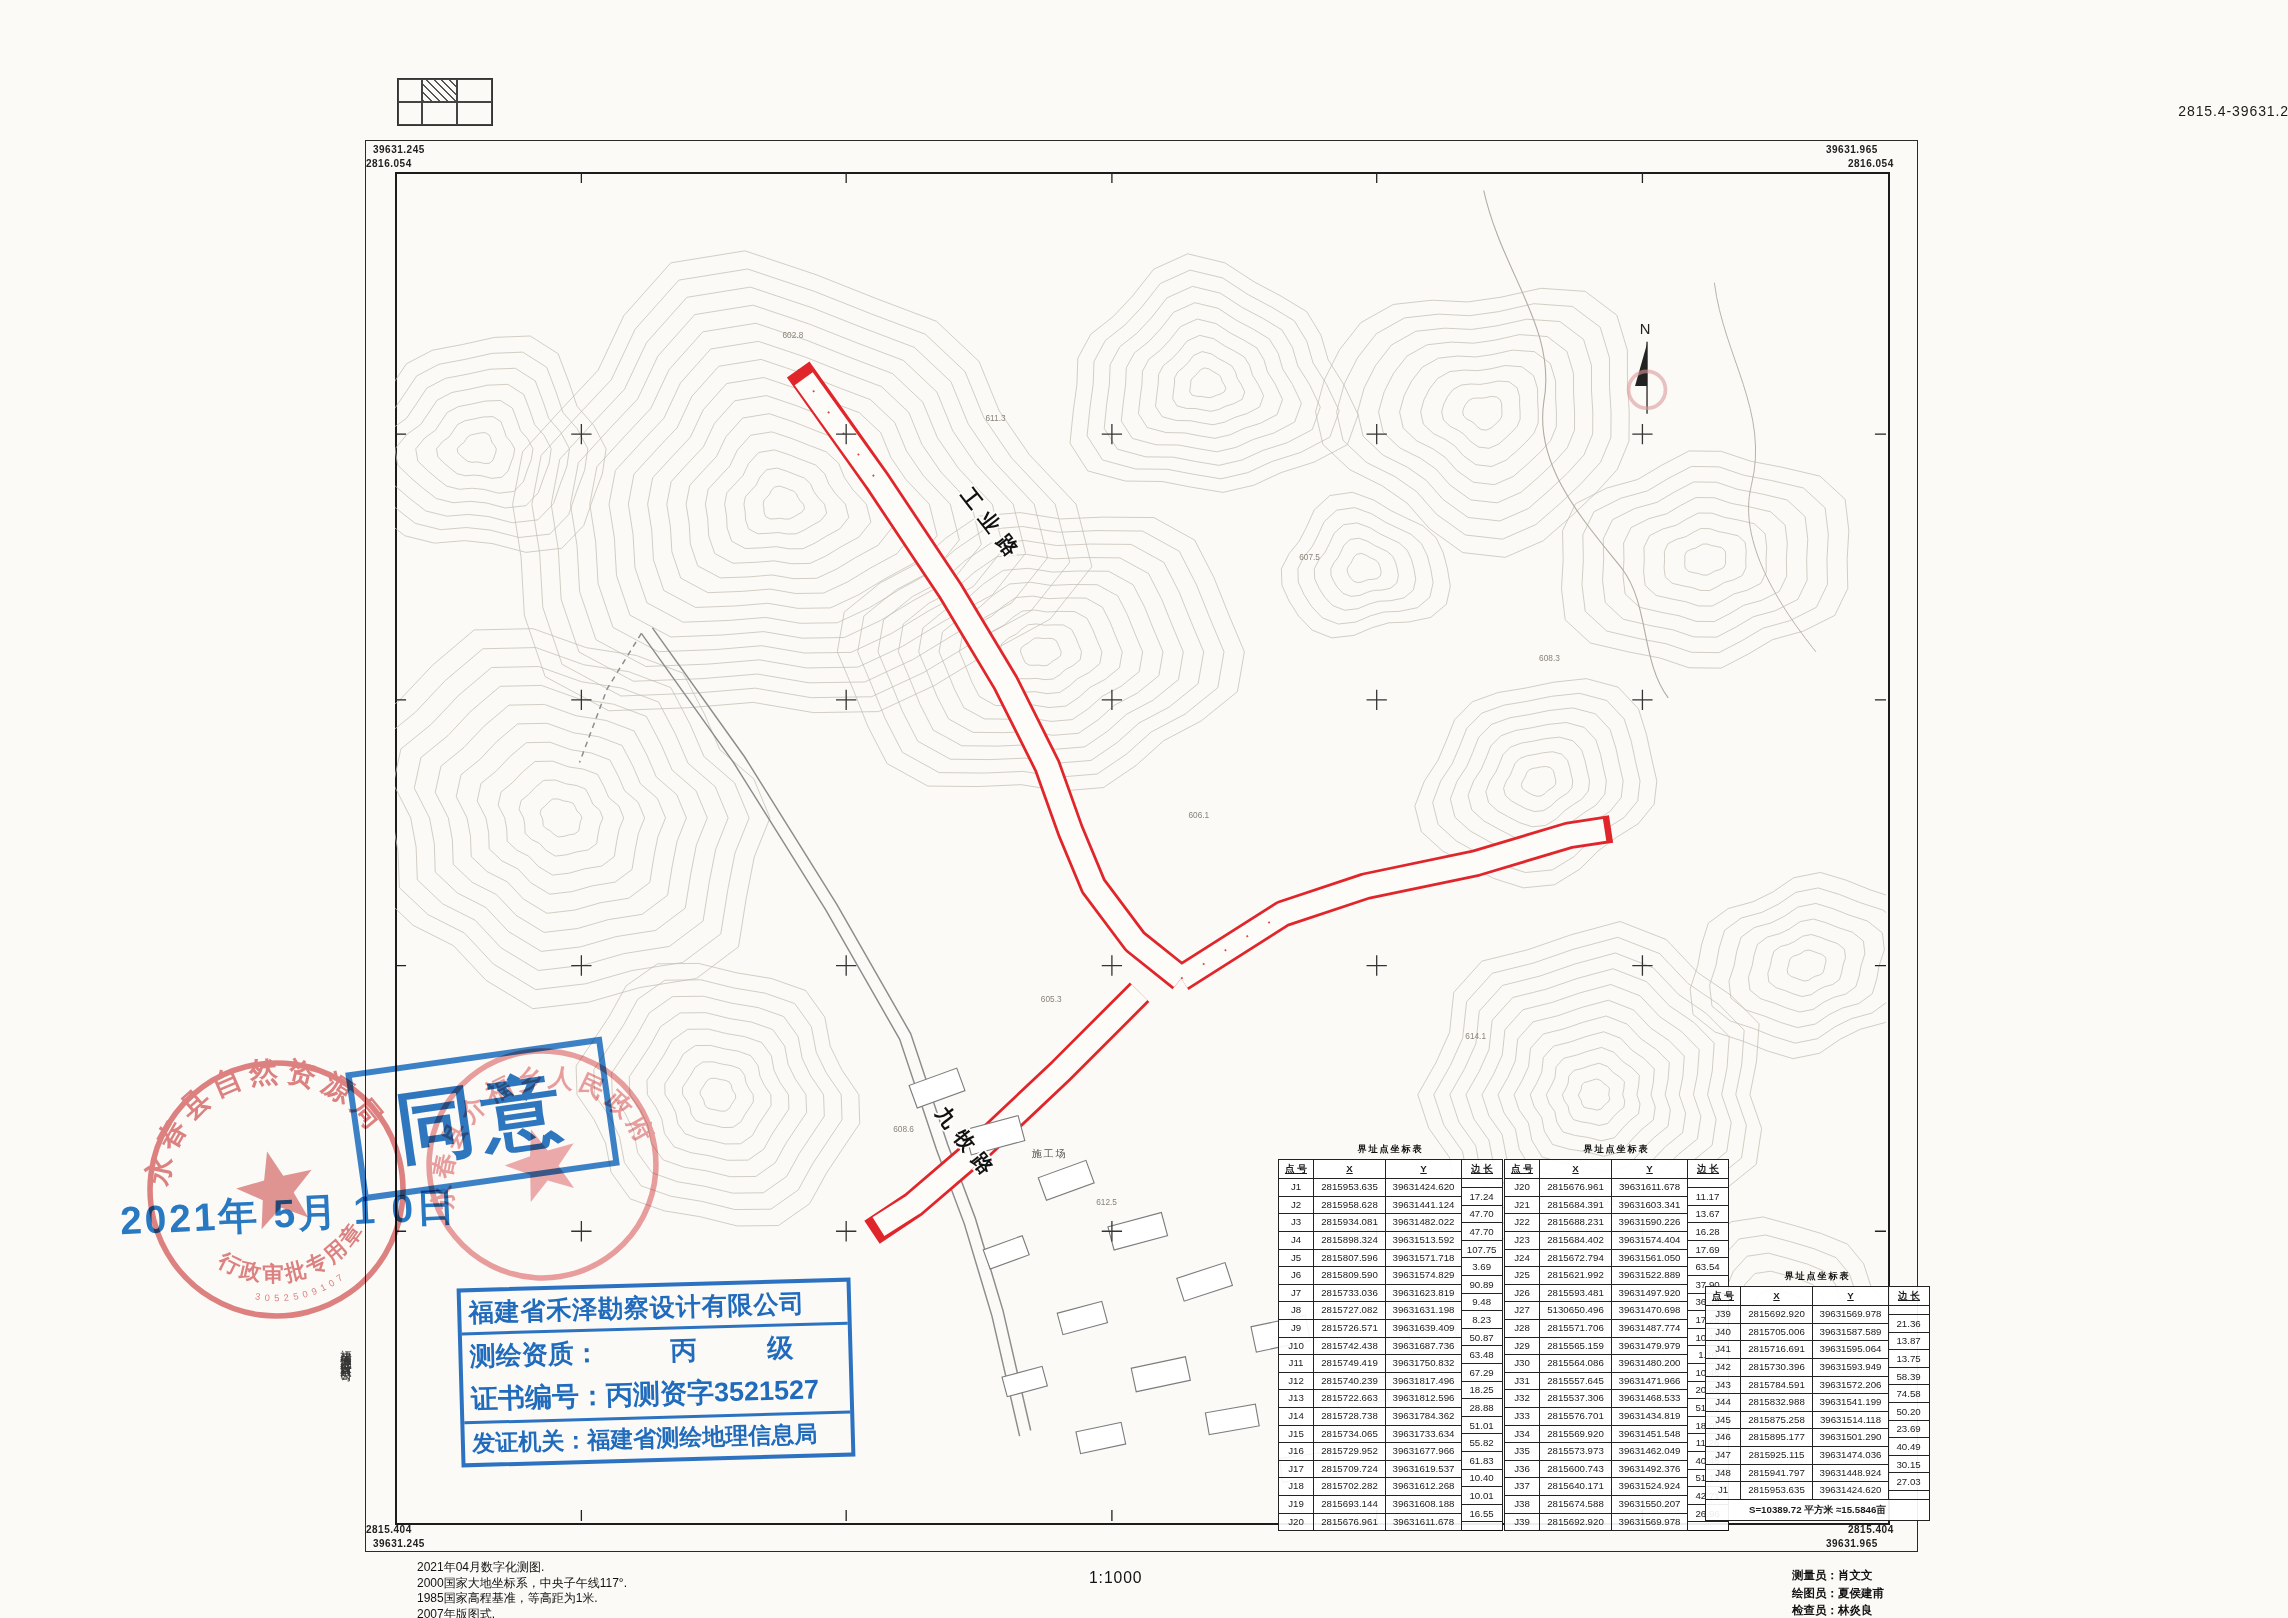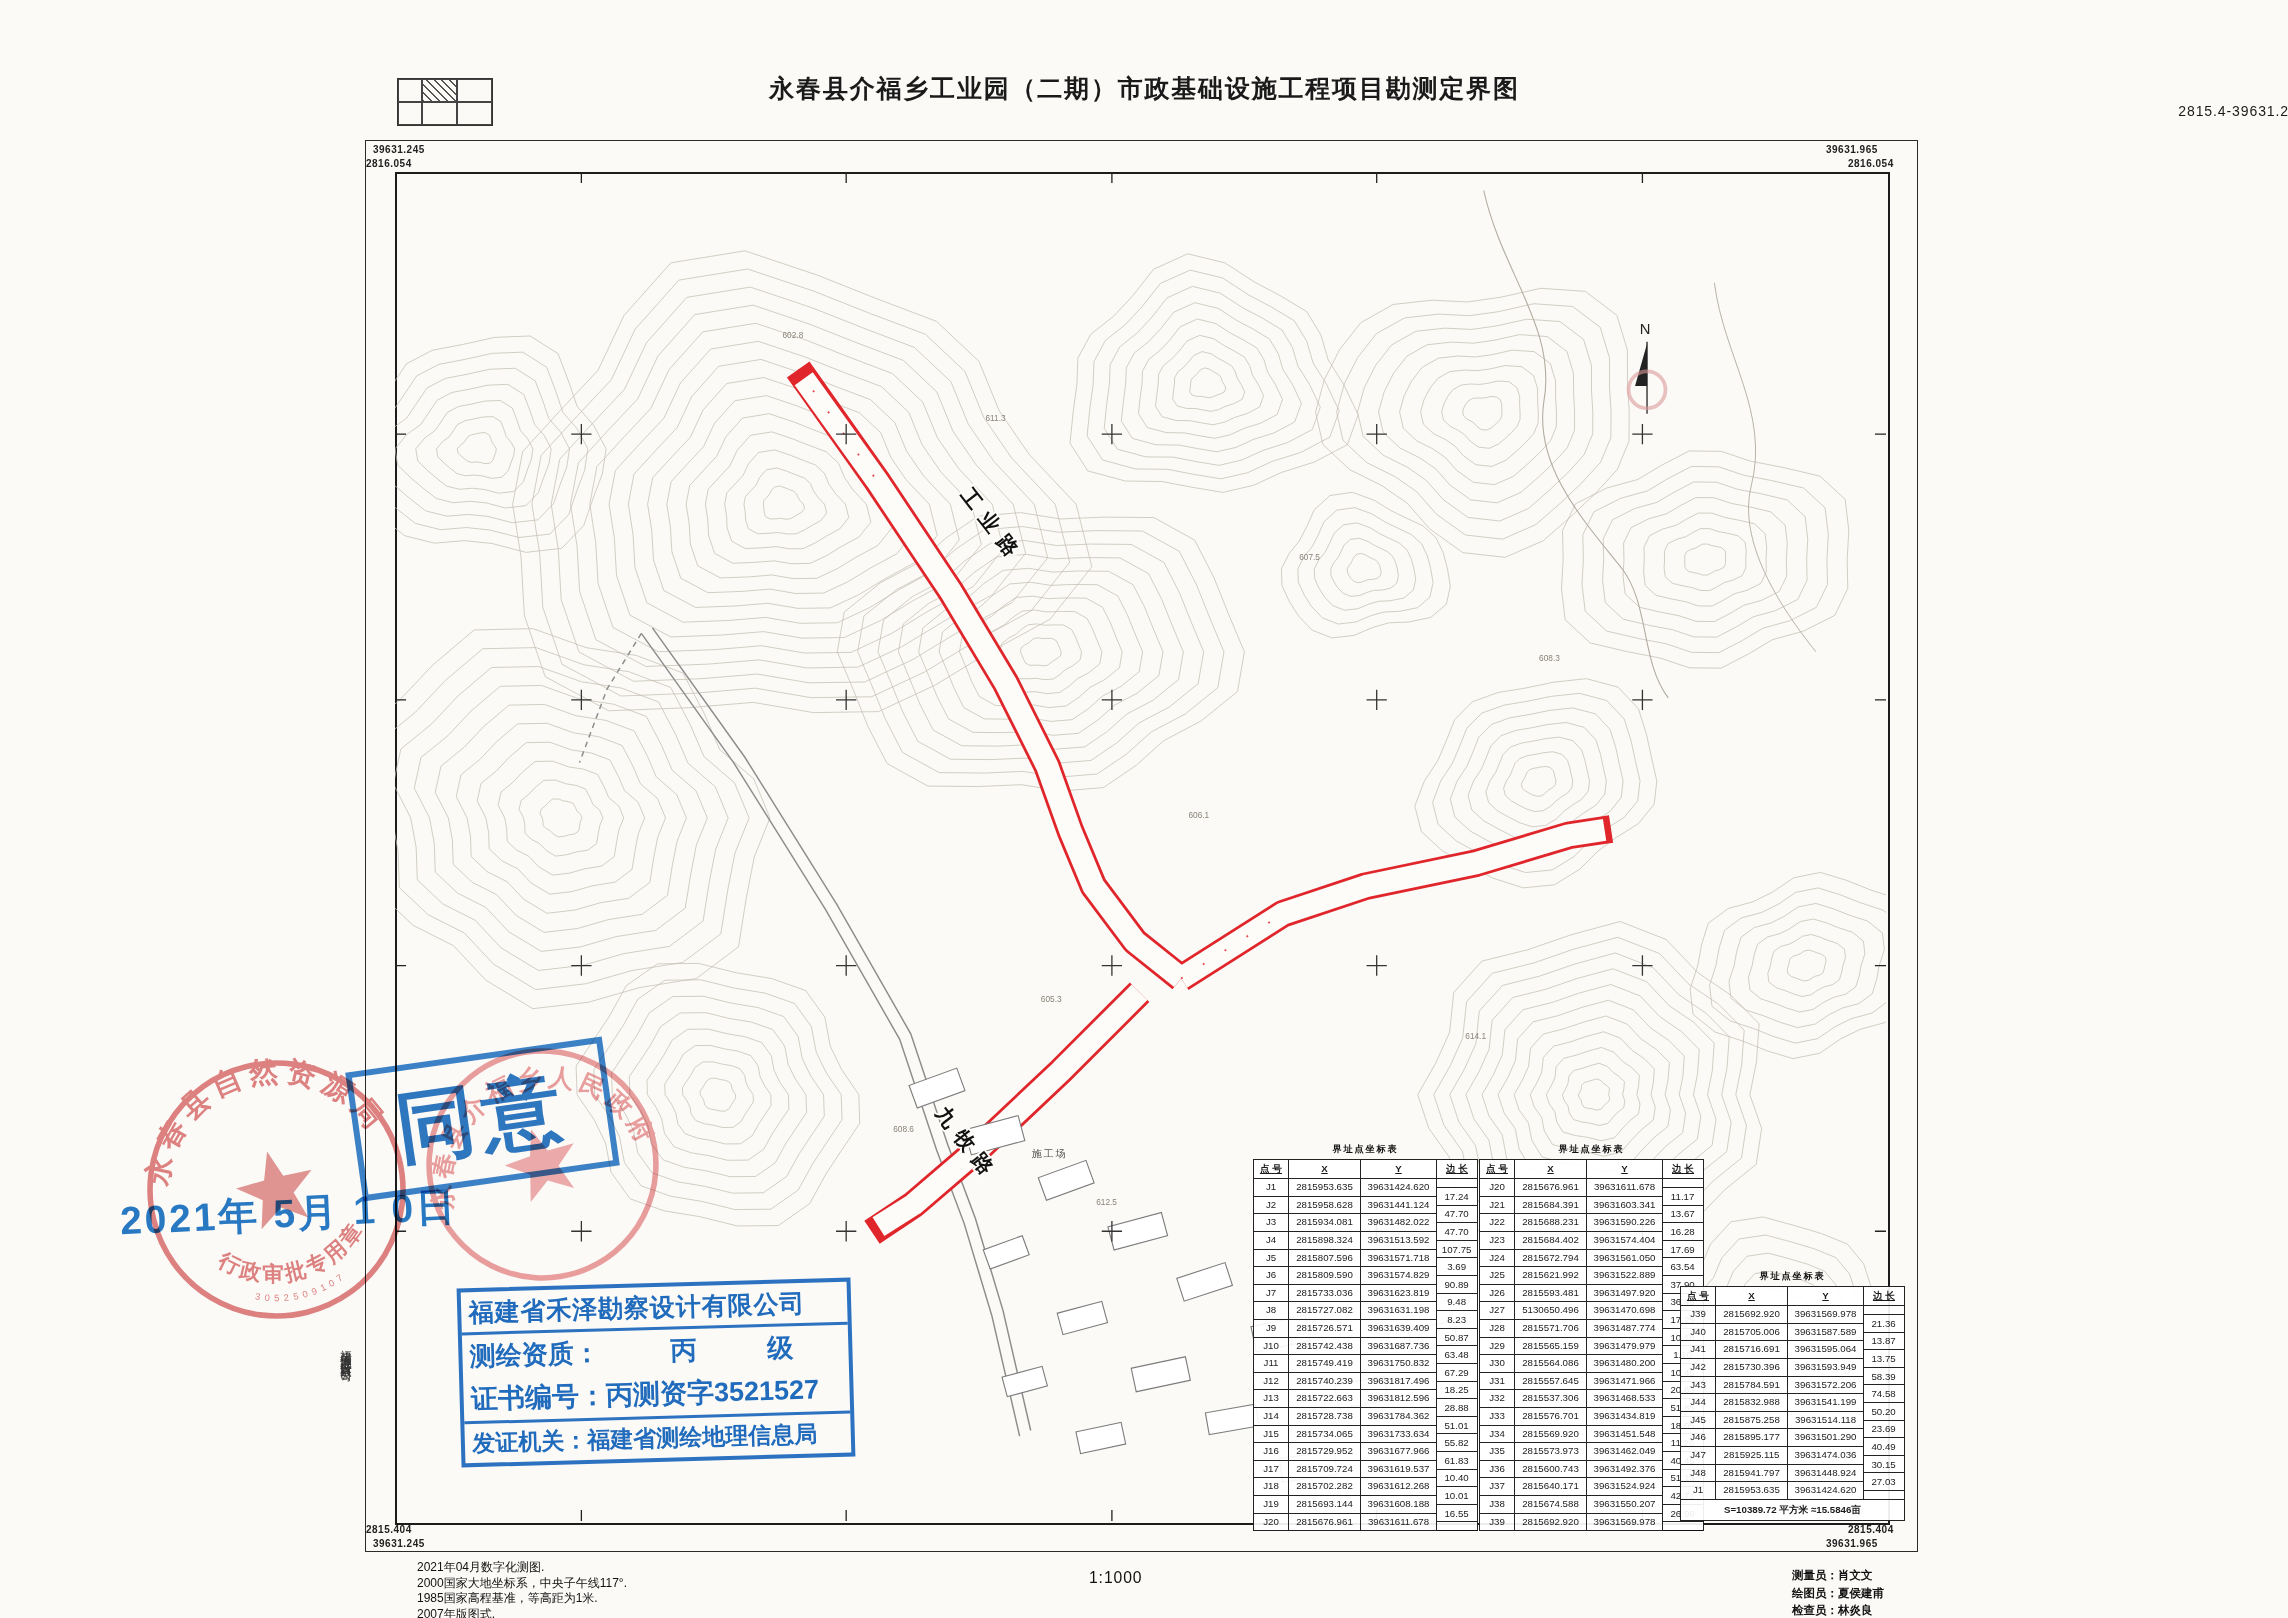--- a/index.html
+++ b/index.html
@@ -15,21 +15,21 @@
           border:1.4px solid #333;display:grid;grid-template-columns:24px 35px 35px;grid-template-rows:23px 23px;}
   #legend .lc{border:0.9px solid #444;}
   #legend .hatch{background:repeating-linear-gradient(45deg,#555 0 1.4px,transparent 1.4px 5.5px);}
   
   #frame-outer{position:absolute;left:365px;top:140px;width:1551px;height:1410px;border:1.8px solid #2b2b2b;}
   #frame-inner{position:absolute;left:395px;top:172px;width:1491px;height:1349px;border:2.3px solid #1c1c1c;}
   .corner{position:absolute;font-size:10px;letter-spacing:0.5px;color:#222;white-space:nowrap;font-weight:bold;}
   
   #map{position:absolute;left:395px;top:172px;width:1491px;height:1349px;}
   
-  .jtable{position:absolute;}
+  .jtable{position:absolute;margin-left:25px;}
   .jtable-title{text-align:center;font-size:9.2px;font-weight:bold;letter-spacing:1.8px;margin-bottom:2.8px;color:#111;}
   .jtable-box{position:relative;background:rgba(255,255,255,.92);}
   table.jt{border-collapse:collapse;border:1.4px solid #111;font-size:9.7px;table-layout:fixed;width:223px;}
   table.jt th{font-weight:bold;text-decoration:underline;}
   table.jt th,table.jt td{border:0.9px solid #222;height:16.6px;padding:0;text-align:center;
       overflow:hidden;white-space:nowrap;font-size:9.7px;line-height:16.6px;}
   table.jt thead th{height:18.5px;line-height:18.5px;}
   table.jt td.ec{border-top:0;border-bottom:0;}
   table.jt td.sumrow{font-size:9.7px;font-weight:bold;text-align:center;height:20px;line-height:20px;}
   .edges{position:absolute;top:20px;right:1.4px;width:40px;}
@@ -59,21 +59,20 @@
       font-size:11.5px;letter-spacing:1.8px;color:#333;}
   #notes{position:absolute;left:417px;top:1560px;font-size:12px;line-height:15.7px;color:#111;}
   #scale{position:absolute;left:1089px;top:1569px;font-size:15.7px;letter-spacing:0.9px;color:#111;}
   #credits{position:absolute;left:1792px;top:1567px;font-size:11.5px;font-weight:bold;line-height:17.5px;color:#111;}
 </style>
 </head>
 <body>
 
 <div id="sheet">
 
-  <div id="title-main">永春县介福乡工业园（二期）市政基础设施工程项目勘测定界图</div>
   <div id="title-sub">2815.4-39631.2</div>
 
   <div id="legend">
     <div class="lc"></div>
     <div class="lc hatch"></div>
     <div class="lc"></div>
     <div class="lc"></div>
     <div class="lc"></div>
     <div class="lc"></div>
   </div>

